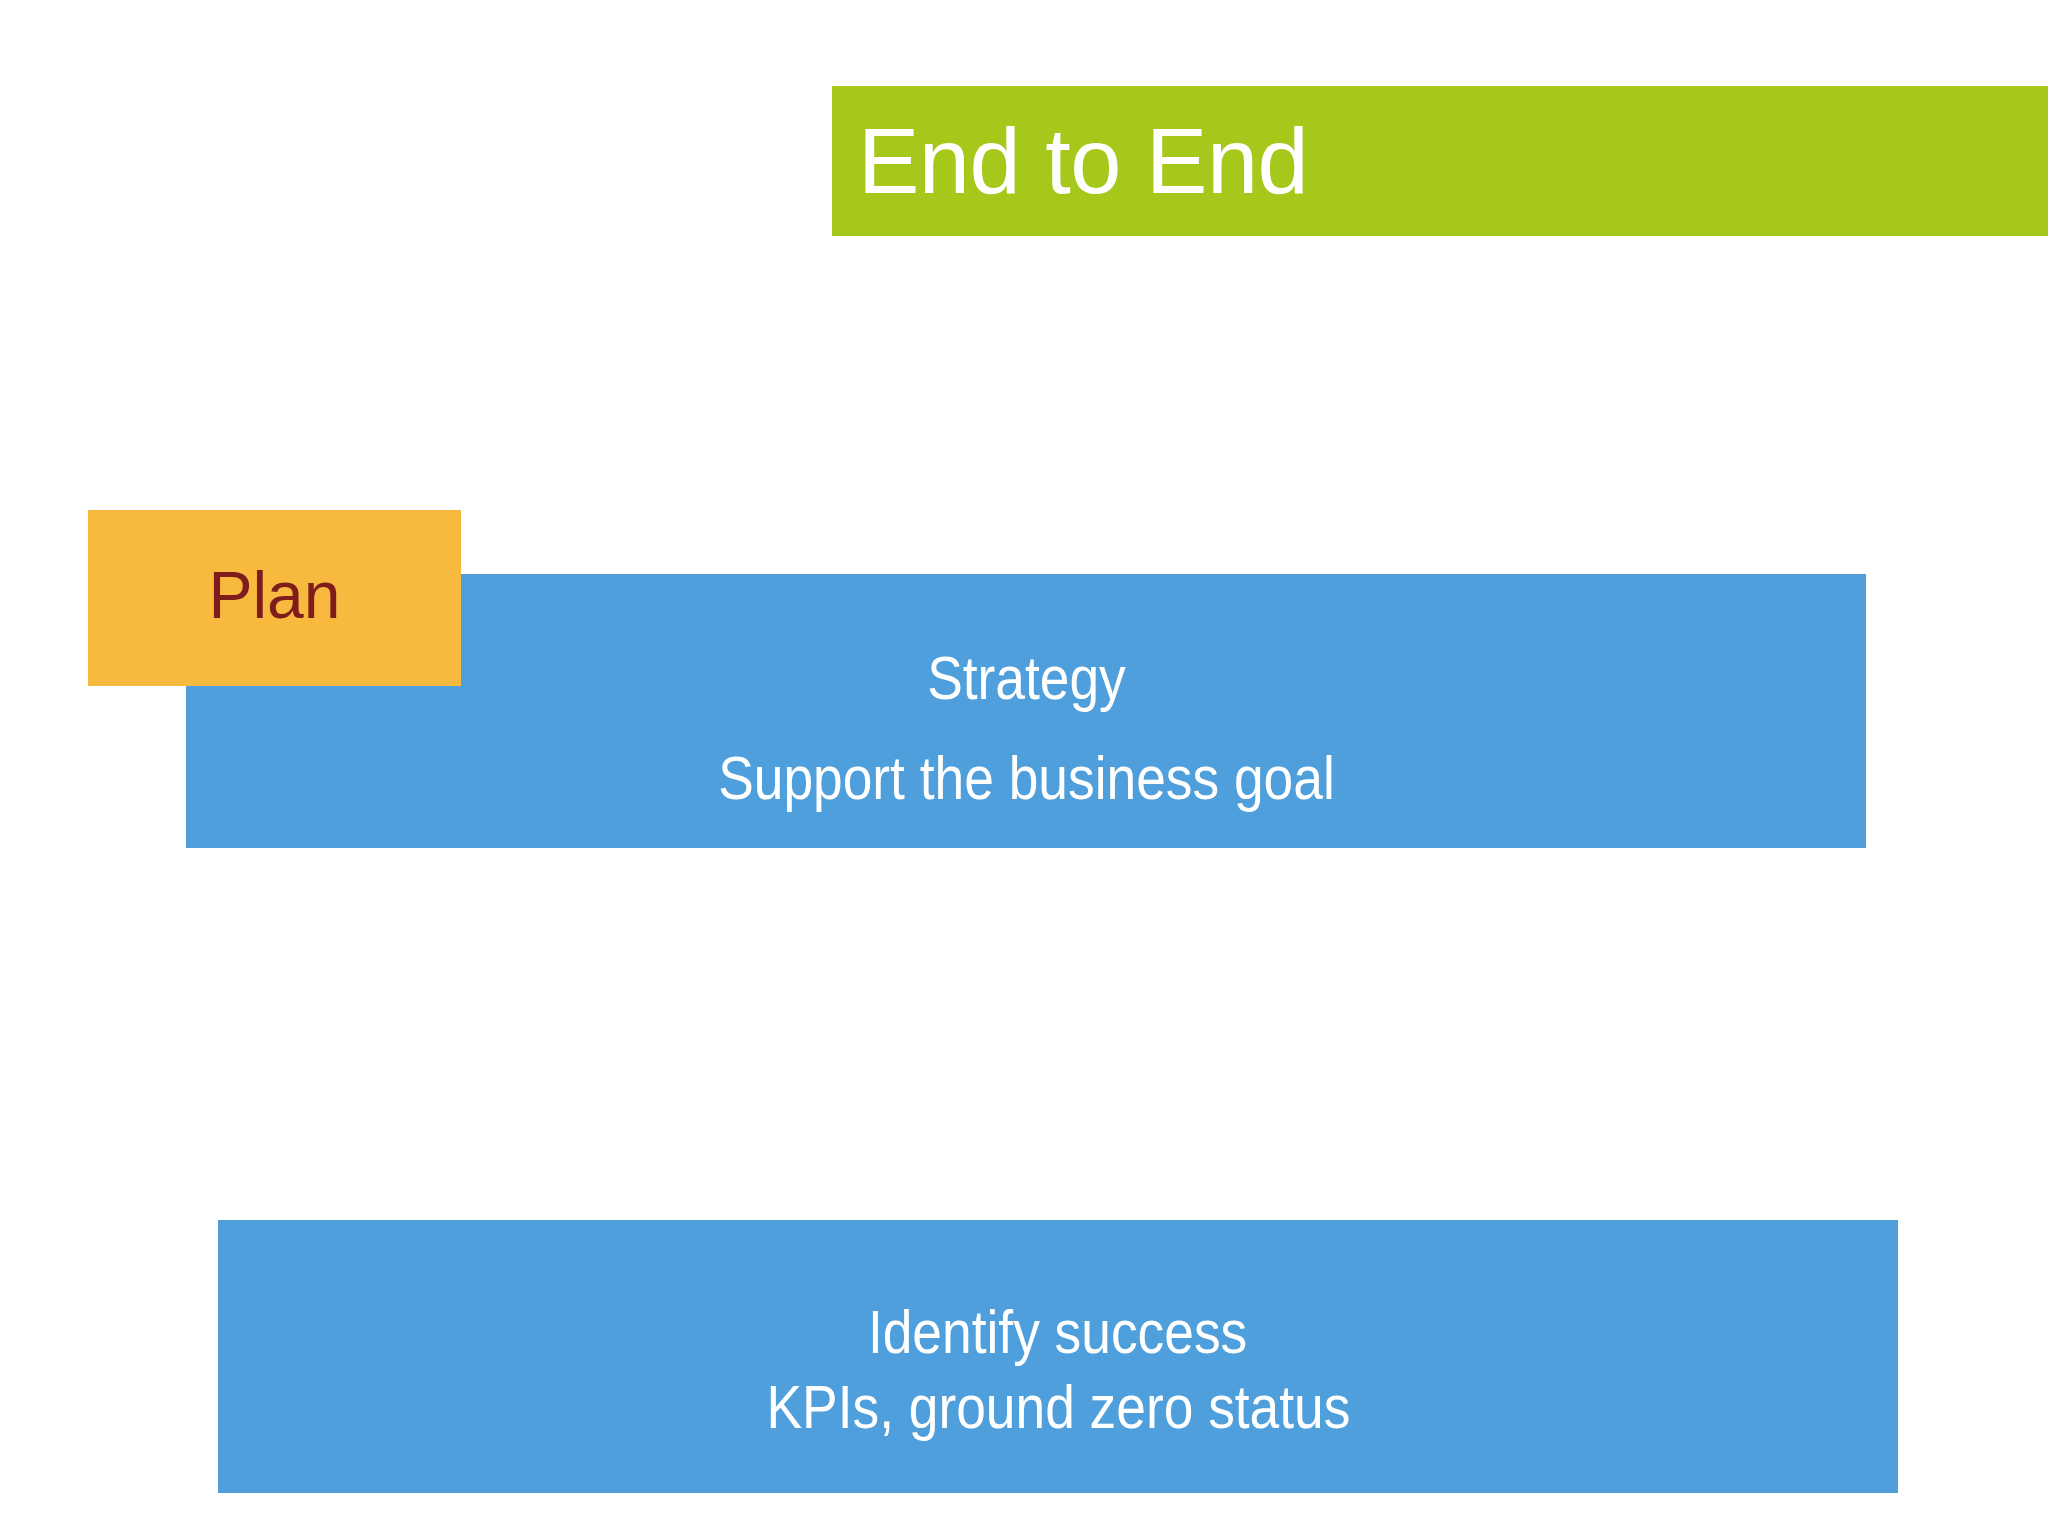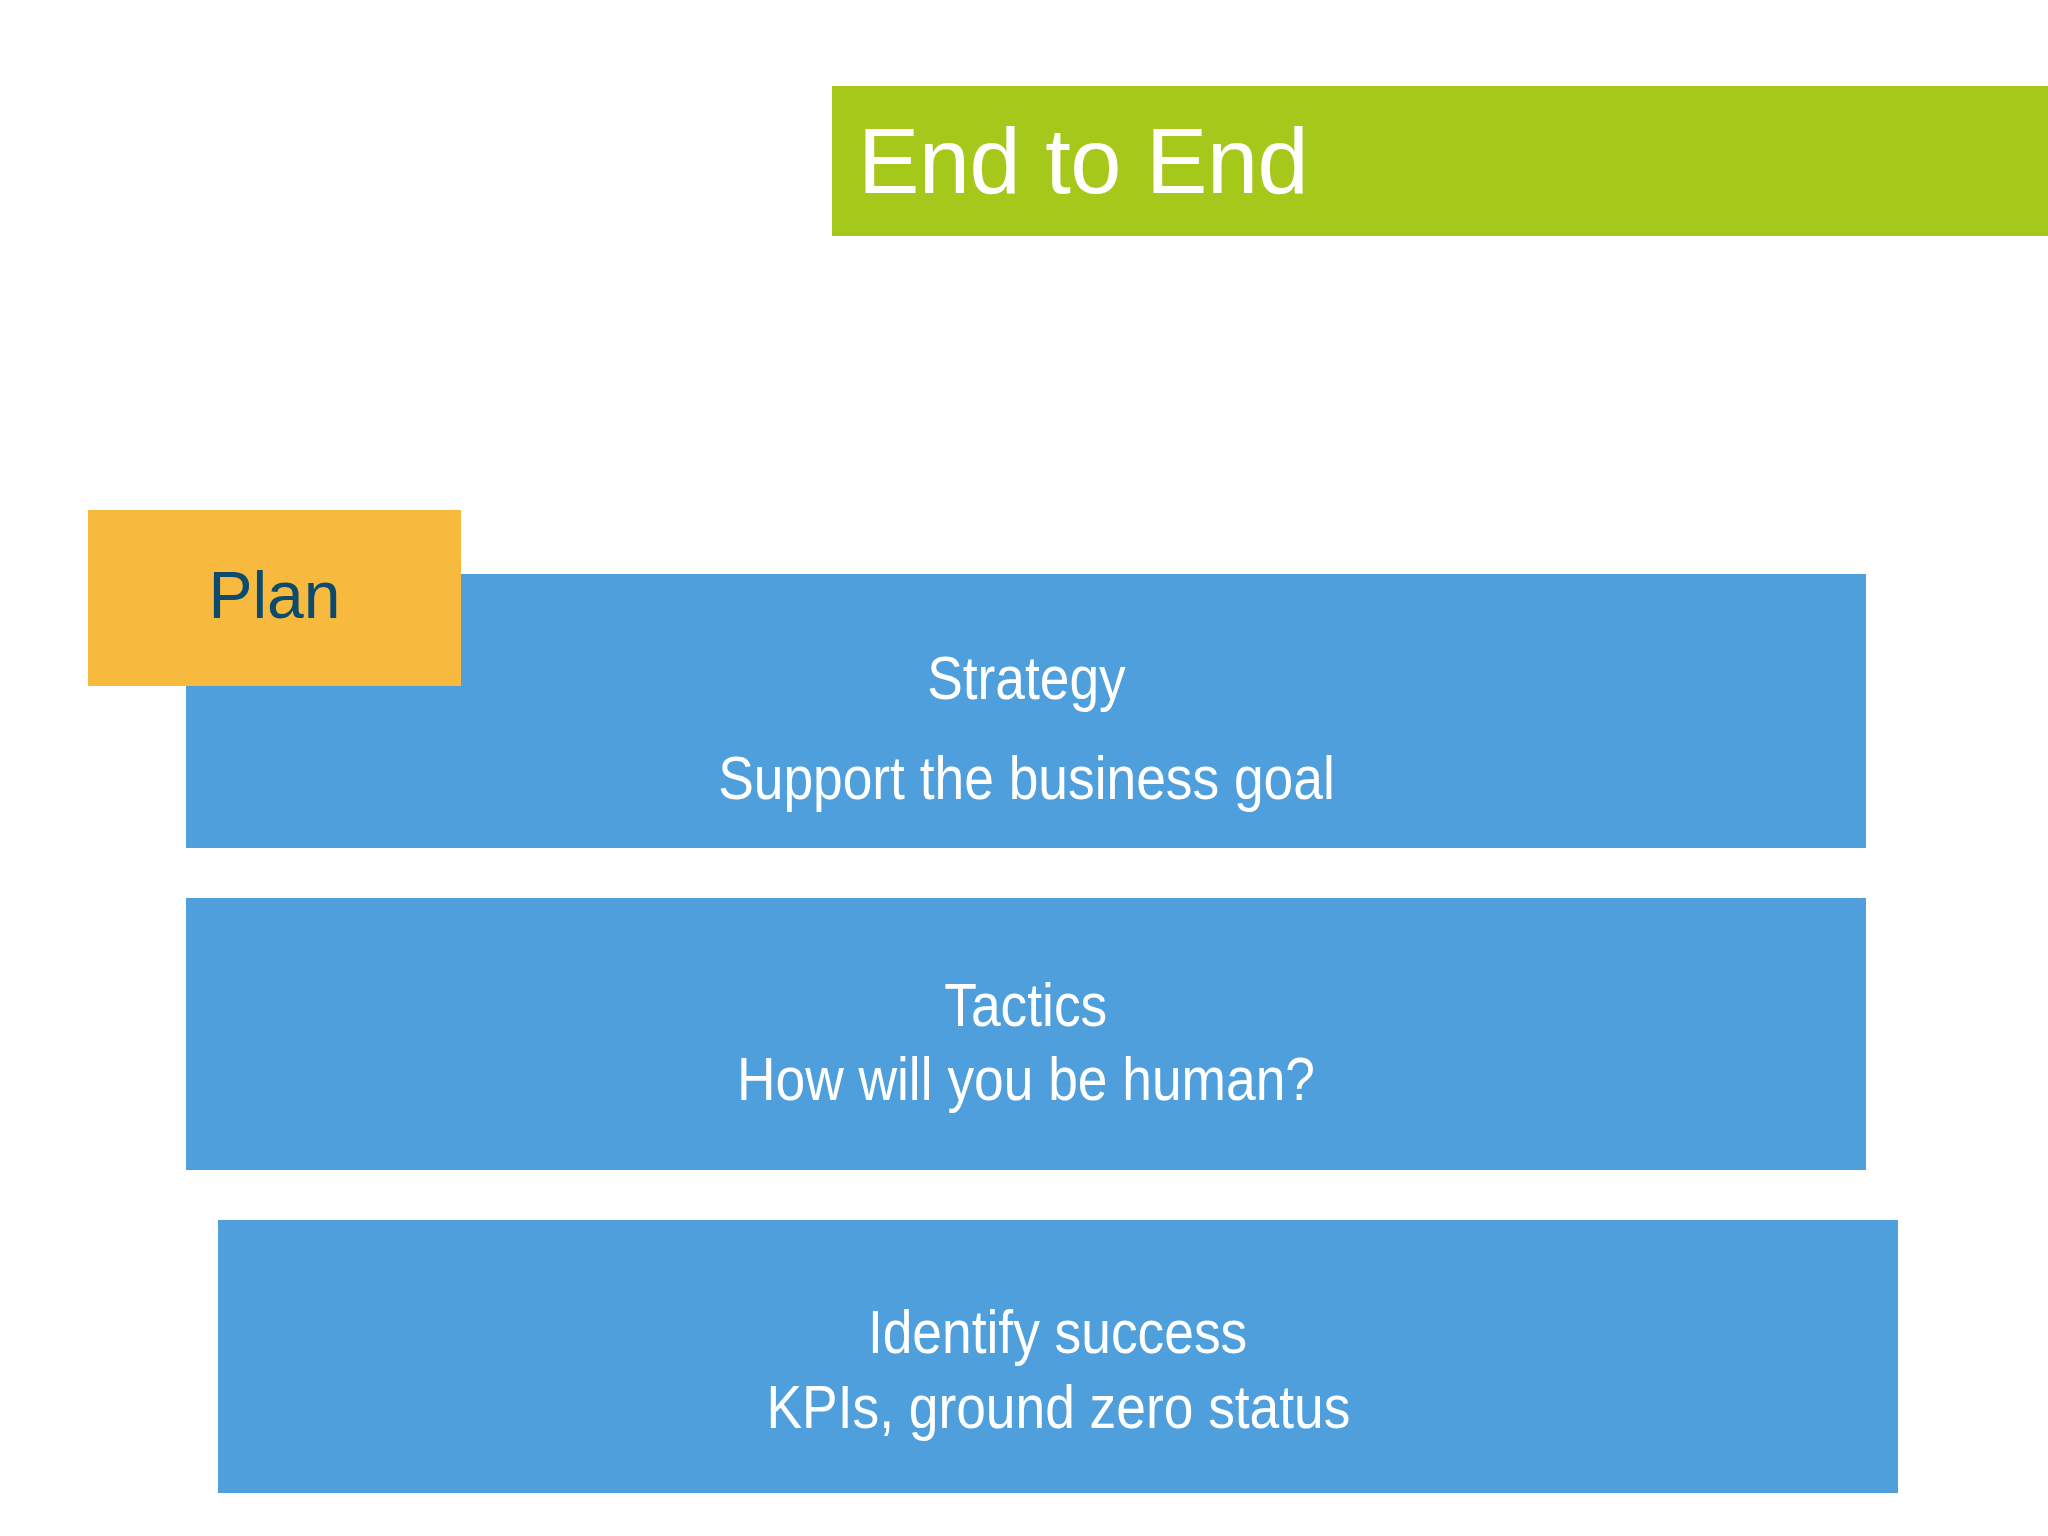--- a/index.html
+++ b/index.html
@@ -59,21 +59,21 @@
     height: 176px;
     background: #F7B93E;
     display: flex;
     align-items: center;
     justify-content: center;
     box-sizing: border-box;
     padding-bottom: 6px;
     z-index: 3;
   }
   .plan-text {
-    color: #0c4a6e;
+    color: #7f1d1d;
     font-family: "Liberation Sans", sans-serif;
     font-size: 66px;
     font-weight: 400;
     line-height: 1.0;
     white-space: nowrap;
   }
 
   
   .step {
     position: absolute;
@@ -113,23 +113,19 @@
 
   <div class="plan-tab">
     <div class="plan-text">Plan</div>
   </div>
 
   <div class="step step-1">
     <div class="step-line">Strategy</div>
     <div class="step-line">Support the business goal</div>
   </div>
 
-  <div class="step step-2">
-    <div class="step-line">Tactics</div>
-    <div class="step-line">How will you be human?</div>
-  </div>
 
   <div class="step step-3">
     <div class="step-line">Identify success</div>
     <div class="step-line">KPIs, ground zero status</div>
   </div>
 
 </div>
 
 </body></html>

